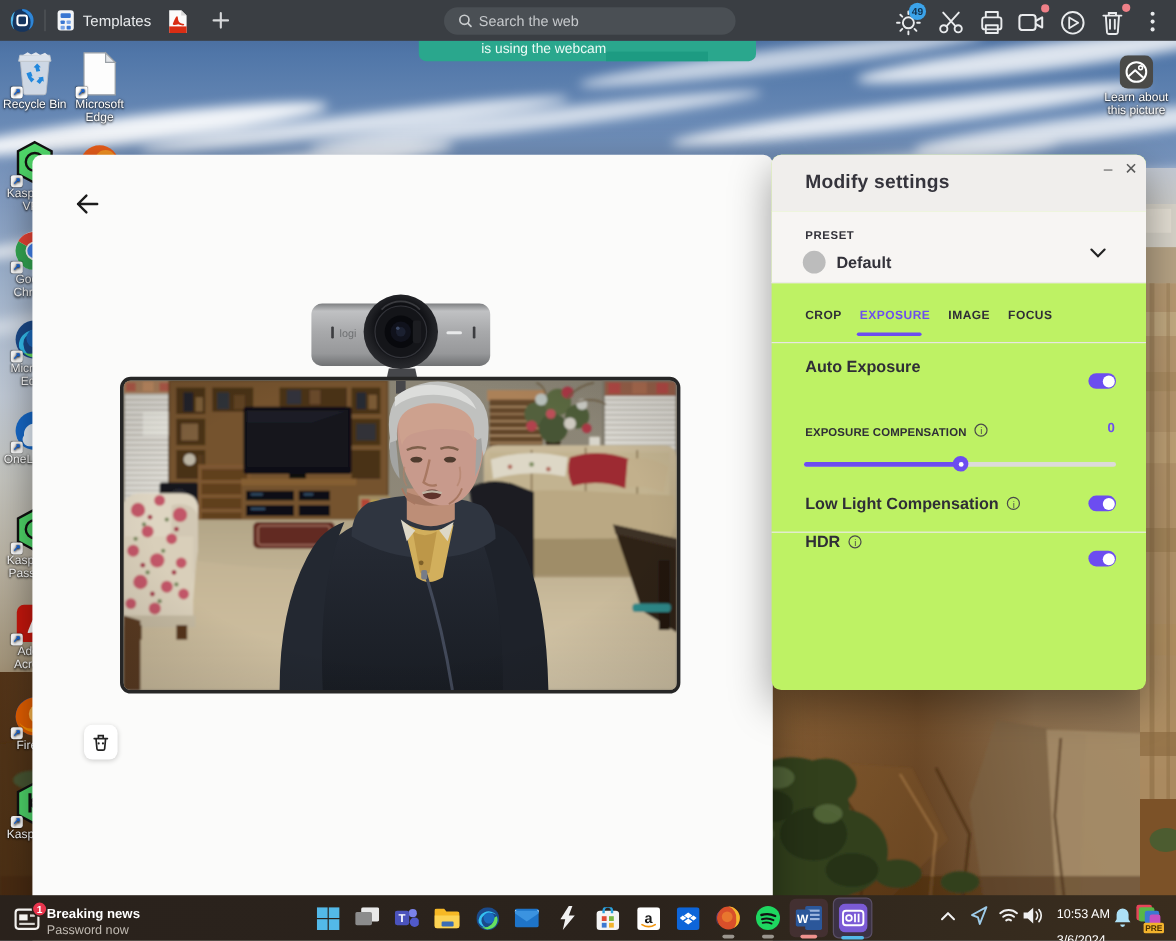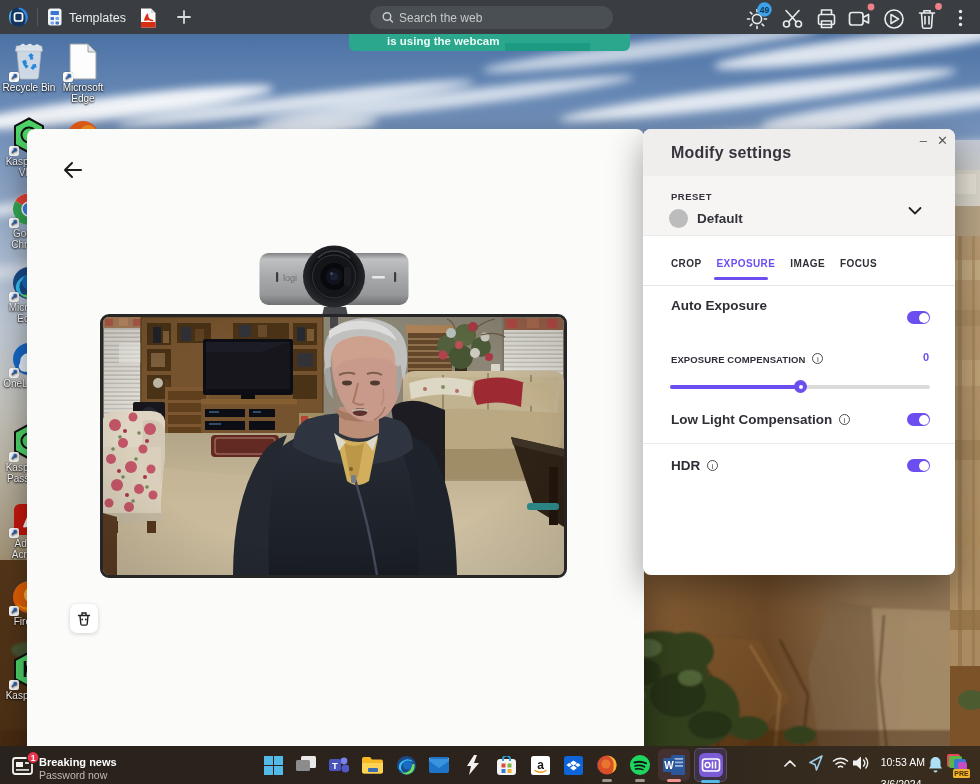--- a/index.html
+++ b/index.html
@@ -8,29 +8,29 @@
 .abs{position:absolute}
 
 #sky{position:absolute;left:0;top:0;width:980px;height:690px;
 background:linear-gradient(180deg,#3d5e90 0px,#5076a8 45px,#6889b5 100px,#809ac0 160px,#98adc9 220px,#afbed2 270px,#bfc8d4 330px,#c3c3bd 400px,#b8b1a1 470px,#a4967c 550px,#8f7150 610px,#7a5233 658px,#694224 690px);}
 #rocks{position:absolute;left:0;top:560px;width:980px;height:190px;
 background:linear-gradient(180deg,#8a6a44 0,#97713f 40px,#8a5e30 90px,#7d5226 140px,#6b431f 190px)}
 #rightstrip{position:absolute;left:950px;top:140px;width:30px;height:613px;
 background:linear-gradient(180deg,#c3c9d3 0,#ccc9c0 50px,#c2b097 110px,#b59877 190px,#a98a62 290px,#9c7a4e 390px,#8a6538 470px,#7a5128 515px)}
 
 #toolbar{position:absolute;left:0;top:0;width:980px;height:34px;background:#3a3e43;z-index:40}
-#banner{position:absolute;left:349px;top:34px;width:281px;height:17px;background:#2aa78d;border-radius:0 0 6px 6px;z-index:39;color:#eafaf5;font-size:11.5px;font-weight:bold;line-height:15px;padding-left:38px}
+#banner{position:absolute;left:349px;top:34px;width:281px;height:17px;background:#2aa78d;border-radius:0 0 6px 6px;z-index:39;color:#eafaf5;font-size:11.5px;font-weight:normal;line-height:15px;padding-left:52px}
 
 .dico{position:absolute;width:64px;text-align:center;z-index:5;color:#fff;font-size:10px;line-height:10.5px;text-shadow:0 1px 2px rgba(0,0,0,.95),0 0 2px rgba(0,0,0,.8)}
 .dico .g{height:38px;display:flex;align-items:flex-end;justify-content:center;position:relative;margin-bottom:3px}
 .sc{position:absolute;left:12px;bottom:-2px;width:10px;height:10px;background:#fff;border-radius:2px;box-shadow:0 0 1px rgba(0,0,0,.5)}
 .sc:after{content:"\2197";position:absolute;left:0;top:0;width:10px;height:10px;color:#1464d8;font-size:8px;line-height:10px;font-weight:bold}
 
 #mainwin{position:absolute;left:27px;top:129px;width:617px;height:676px;background:#fbfbfa;border-radius:8px;box-shadow:0 12px 34px rgba(0,0,0,.42);z-index:20}
-#panel{position:absolute;left:643px;top:129px;width:312px;height:446px;background:#ffffff;border-radius:8px;box-shadow:0 12px 34px rgba(0,0,0,.38);z-index:21;font-family:"Liberation Sans",sans-serif}
+#panel{position:absolute;left:643px;top:129px;width:312px;height:446px;background:#bef264;border-radius:8px;box-shadow:0 12px 34px rgba(0,0,0,.38);z-index:21;font-family:"Liberation Sans",sans-serif}
 
 #phead{height:47px;background:#f0eeec;border-radius:8px 8px 0 0;position:relative}
 #phead h1{font-size:16px;font-weight:bold;color:#35343c;padding:15px 0 0 28px;letter-spacing:.2px}
 .winbtn{position:absolute;top:6px;color:#5a5a5a;font-size:13px}
 #tabs{height:50px;border-bottom:1px solid #e8e6e3;position:relative;padding:22px 0 0 28px;font-size:10px;font-weight:bold;letter-spacing:.4px;color:#2f2e36}
 #tabs span{margin-right:15px}
 #tabs .act{color:#6c4df0}
 #tabu{position:absolute;left:71px;top:41px;width:54px;height:2.5px;background:#6c4df0;border-radius:2px}
 #preset{height:60px;background:#f7f5f3;border-bottom:1px solid #eceae7;position:relative;padding:15px 0 0 28px}
 #preset .t{font-size:9.5px;font-weight:bold;letter-spacing:.5px;color:#33323a}
@@ -340,20 +340,28 @@
     </svg>
         <div class="sc"></div>
       </div>Firefox</div>
   <div class="dico" style="left:-3px;top:650px"><div class="g">
     <svg width="34" height="37" viewBox="0 0 34 37">
           <path d="M17 1.5 L31 9 V28 L17 35.5 L3 28 V9 Z" fill="#4ed66a" stroke="#111" stroke-width="2"></path>
           <path d="M13 10 v16 M13 18 l8 -8 M13 18 l8 8" stroke="#111" stroke-width="2.6" fill="none"></path>
         </svg>
     <div class="sc"></div>
       </div>Kaspersky</div>
+  <div class="dico" style="left:915px;top:45px;z-index:6"><div class="g" style="height:29px">
+    <svg width="28" height="28" viewBox="0 0 28 28">
+          <rect width="28" height="28" rx="7" fill="#4a4a48"></rect>
+          <circle cx="14" cy="14" r="8.2" fill="none" stroke="#fff" stroke-width="1.7"></circle>
+          <circle cx="17.5" cy="10.5" r="1.6" fill="none" stroke="#fff" stroke-width="1.3"></circle>
+          <path d="M7.5 17.5 L13 12.5 L19.5 18.5" fill="none" stroke="#fff" stroke-width="1.7" stroke-linejoin="round"></path>
+        </svg>
+  </div>Learn about<br>this picture</div>
   <div id="mainwin">
     <svg class="abs" style="left:35px;top:30px" width="22" height="22" viewBox="0 0 22 22">
         <path d="M3 11 h16 M3 11 l7 -7 M3 11 l7 7" stroke="#1c1c1c" stroke-width="2" fill="none" stroke-linecap="round" stroke-linejoin="round"></path>
       </svg>
 
     <svg class="abs" style="left:229px;top:112px" width="160" height="82" viewBox="0 0 160 82">
       <defs>
         <linearGradient id="camb" x1="0" y1="0" x2="0" y2="1">
           <stop offset="0" stop-color="#7e8082"></stop>
             <stop offset=".12" stop-color="#c0c1c3"></stop>
@@ -680,21 +688,21 @@
       <div class="tog" style="top:182px"></div>
     <div class="prow small" style="top:224px">EXPOSURE COMPENSATION<span class="info">i</span></div>
     <div class="prow" style="top:222px;left:280px;color:#6c4df0;font-size:11px">0</div>
     <div class="abs" style="left:27px;top:256px;width:260px;height:3.5px;border-radius:2px;background:#dddbd9"></div>
     <div class="abs" style="left:27px;top:256px;width:131px;height:3.5px;border-radius:2px;background:#6c4df0"></div>
     <div class="abs" style="left:151px;top:251px;width:13px;height:13px;border-radius:50%;background:#6c4df0"></div>
     <div class="abs" style="left:155.5px;top:255.5px;width:4px;height:4px;border-radius:50%;background:#fff"></div>
     <div class="prow" style="top:283px">Low Light Compensation<span class="info">i</span></div>
       <div class="tog" style="top:284px"></div>
     <div class="abs" style="left:0;top:314px;width:312px;height:1px;background:#eceae7"></div>
-    <div class="prow" style="top:329px">HDR<span class="info">i</span></div>
+    <div class="prow" style="top:315px">HDR<span class="info">i</span></div>
       <div class="tog" style="top:330px"></div>
   </div>
   <div id="taskbar">
     <div id="news">
       <svg width="34" height="32" viewBox="0 0 34 32">
         <rect x="5" y="9" width="19" height="16" rx="2.5" fill="none" stroke="#f4f2ef" stroke-width="1.8"></rect>
         <rect x="8" y="13" width="7" height="5" fill="#f4f2ef"></rect>
         <rect x="8" y="20" width="13" height="1.8" fill="#d8d5d0"></rect>
         <rect x="17" y="13" width="4" height="2" fill="#d8d5d0"></rect>
         <circle cx="25" cy="8.5" r="6" fill="#e8354d" stroke="#2a221c" stroke-width="1.2"></circle>

